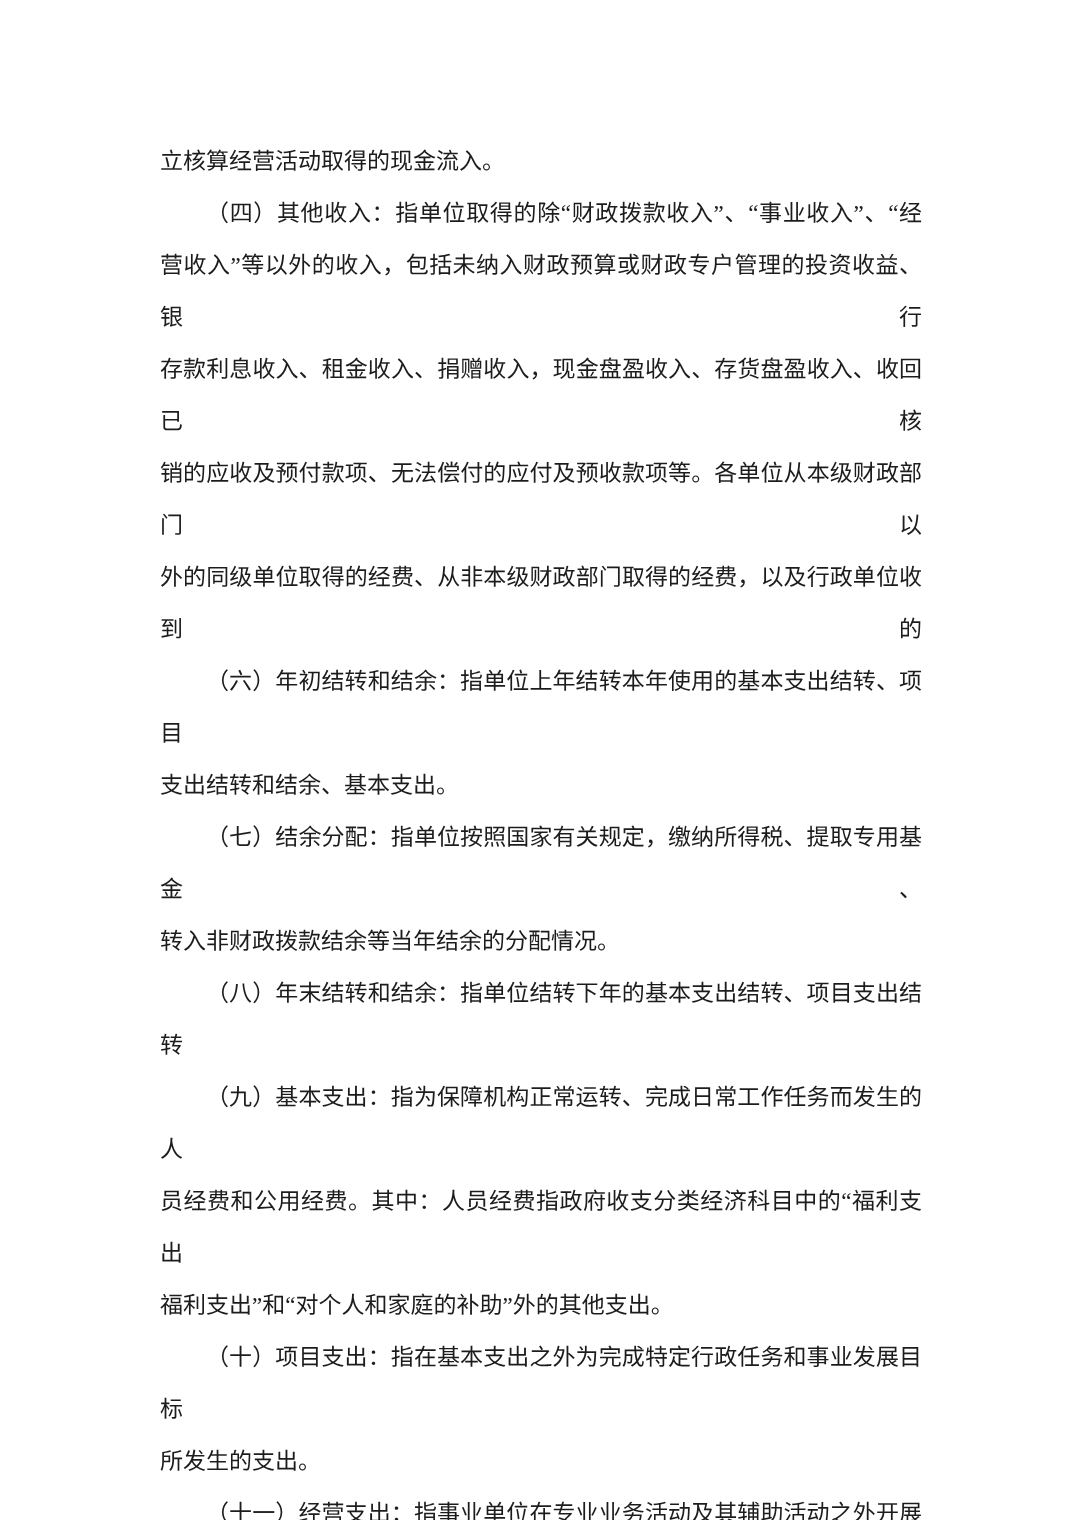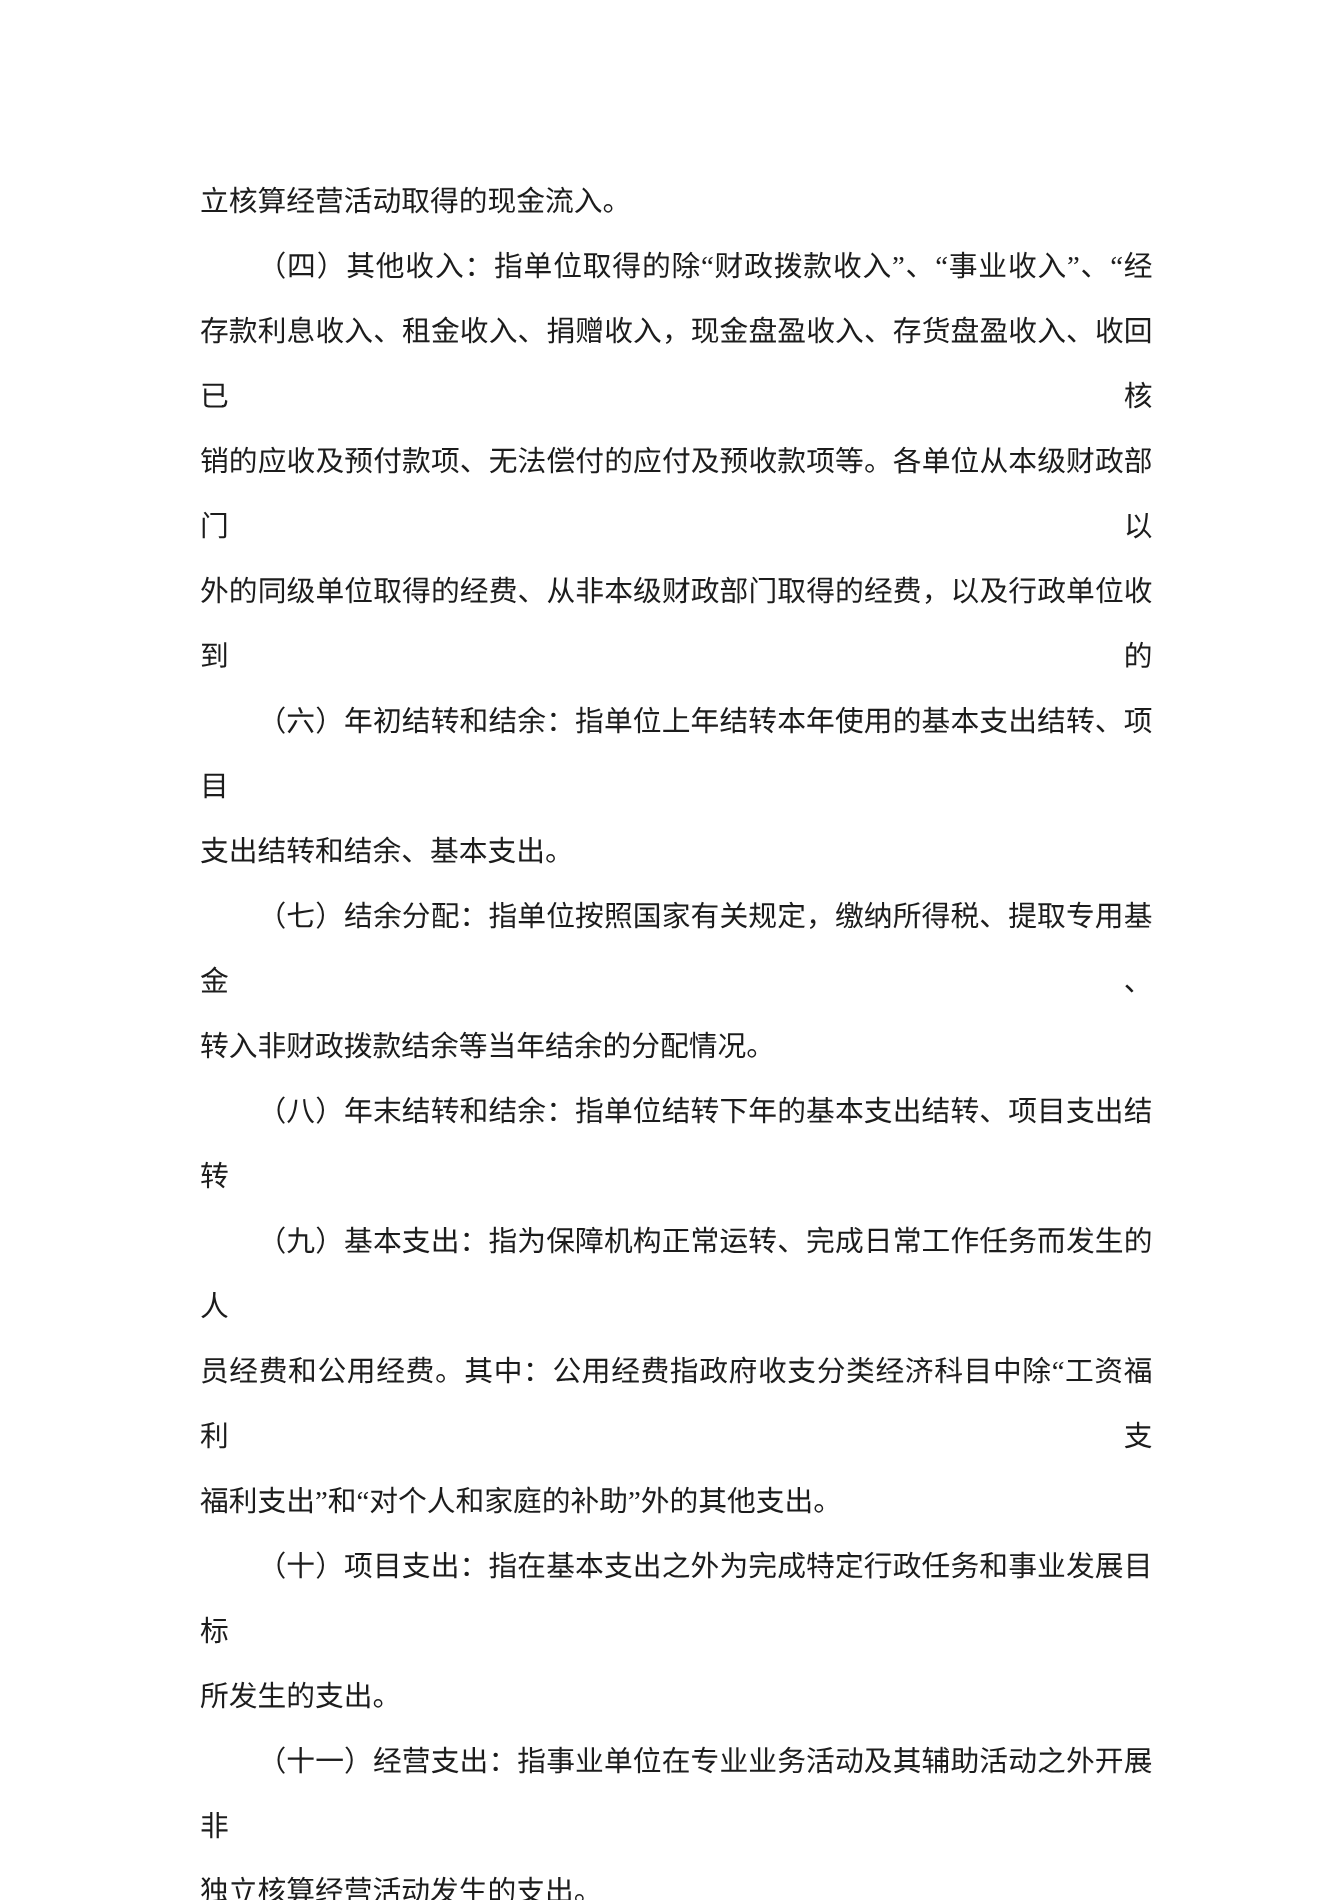--- a/index.html
+++ b/index.html
@@ -51,38 +51,39 @@
 </head>
 <body>
 
 <div class="page">
   <div class="text-block" id="text-block">
       <div class="para">
         <div class="line last">立核算经营活动取得的现金流入。</div>
       </div>
       <div class="para">
         <div class="line full indent">（四）其他收入：指单位取得的除“财政拨款收入”、“事业收入”、“经</div>
+        <div class="line full">营收入”等以外的收入，包括未纳入财政预算或财政专户管理的投资收益、银行</div>
         <div class="line full">存款利息收入、租金收入、捐赠收入，现金盘盈收入、存货盘盈收入、收回已核</div>
         <div class="line full">销的应收及预付款项、无法偿付的应付及预收款项等。各单位从本级财政部门以</div>
         <div class="line full">外的同级单位取得的经费、从非本级财政部门取得的经费，以及行政单位收到的</div>
       </div>
       <div class="para">
         <div class="line full indent">（六）年初结转和结余：指单位上年结转本年使用的基本支出结转、项目</div>
         <div class="line last">支出结转和结余、基本支出。</div>
       </div>
       <div class="para">
         <div class="line full indent">（七）结余分配：指单位按照国家有关规定，缴纳所得税、提取专用基金、</div>
         <div class="line last">转入非财政拨款结余等当年结余的分配情况。</div>
       </div>
       <div class="para">
         <div class="line full indent">（八）年末结转和结余：指单位结转下年的基本支出结转、项目支出结转</div>
       </div>
       <div class="para">
         <div class="line full indent">（九）基本支出：指为保障机构正常运转、完成日常工作任务而发生的人</div>
-        <div class="line full">员经费和公用经费。其中：公用经费指政府收支分类经济科目中除“工资福利支</div>
+        <div class="line full">员经费和公用经费。其中：人员经费指政府收支分类经济科目中的“福利支出</div>
         <div class="line last">福利支出”和“对个人和家庭的补助”外的其他支出。</div>
       </div>
       <div class="para">
         <div class="line full indent">（十）项目支出：指在基本支出之外为完成特定行政任务和事业发展目标</div>
         <div class="line last">所发生的支出。</div>
       </div>
       <div class="para">
         <div class="line full indent">（十一）经营支出：指事业单位在专业业务活动及其辅助活动之外开展非</div>
         <div class="line last">独立核算经营活动发生的支出。</div>
       </div>

